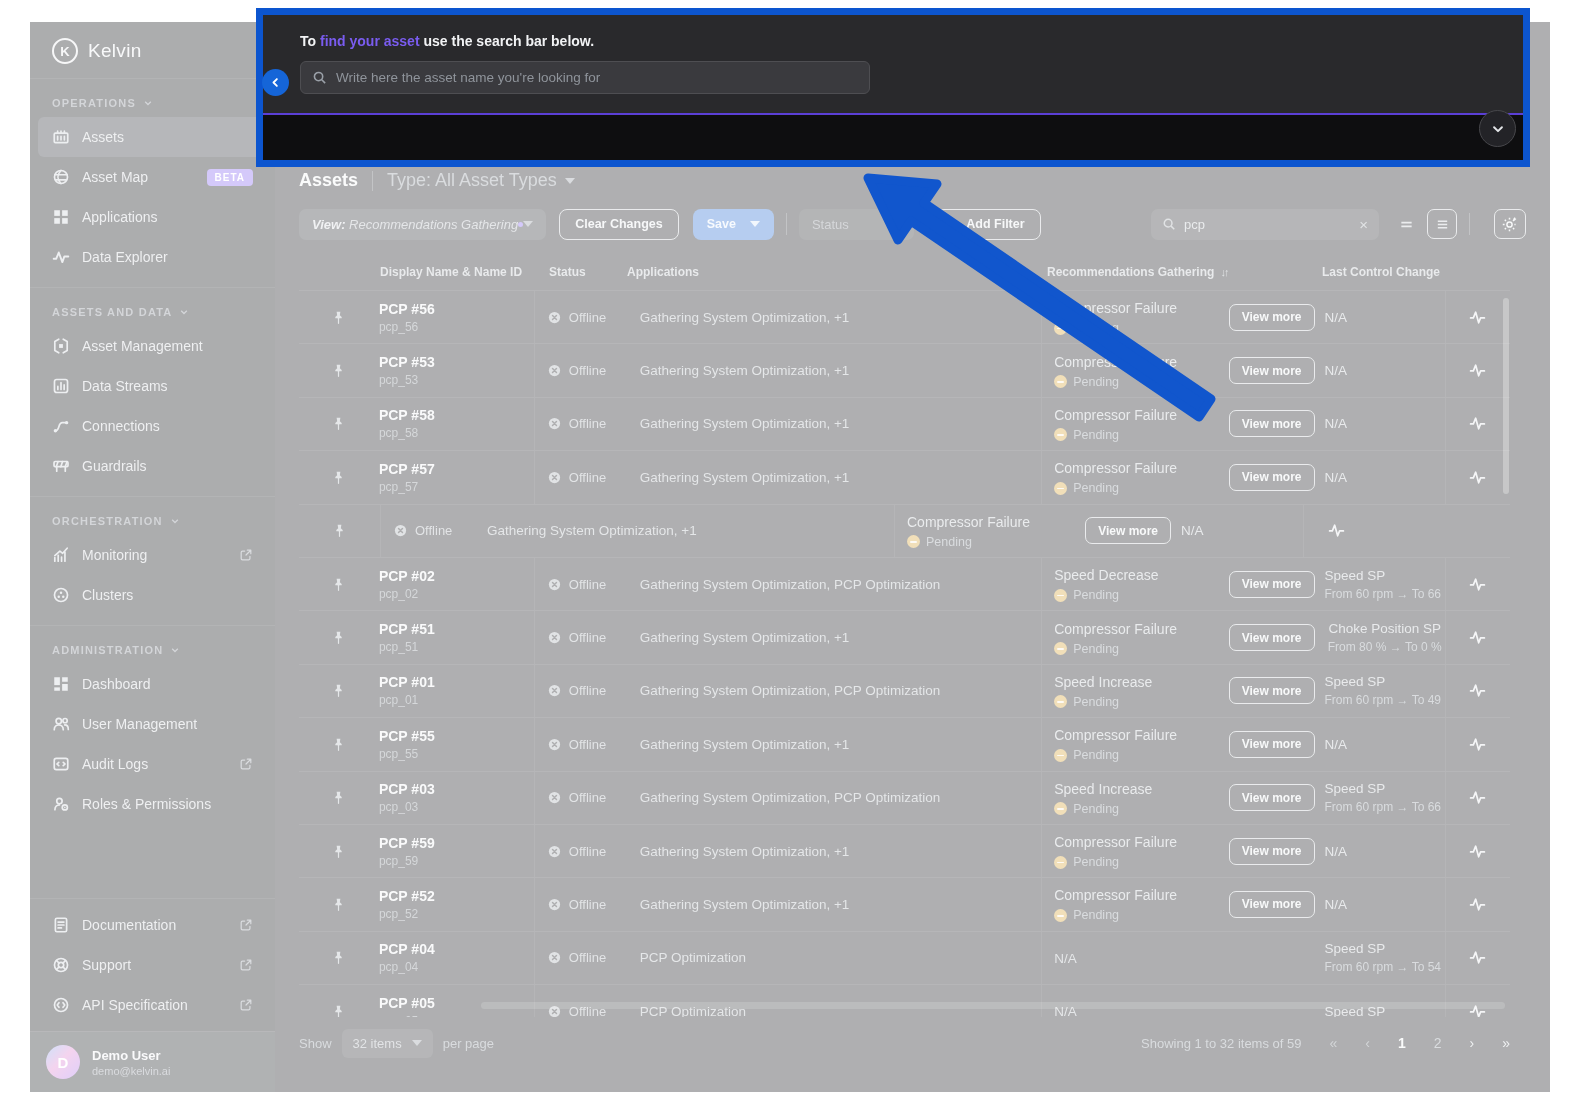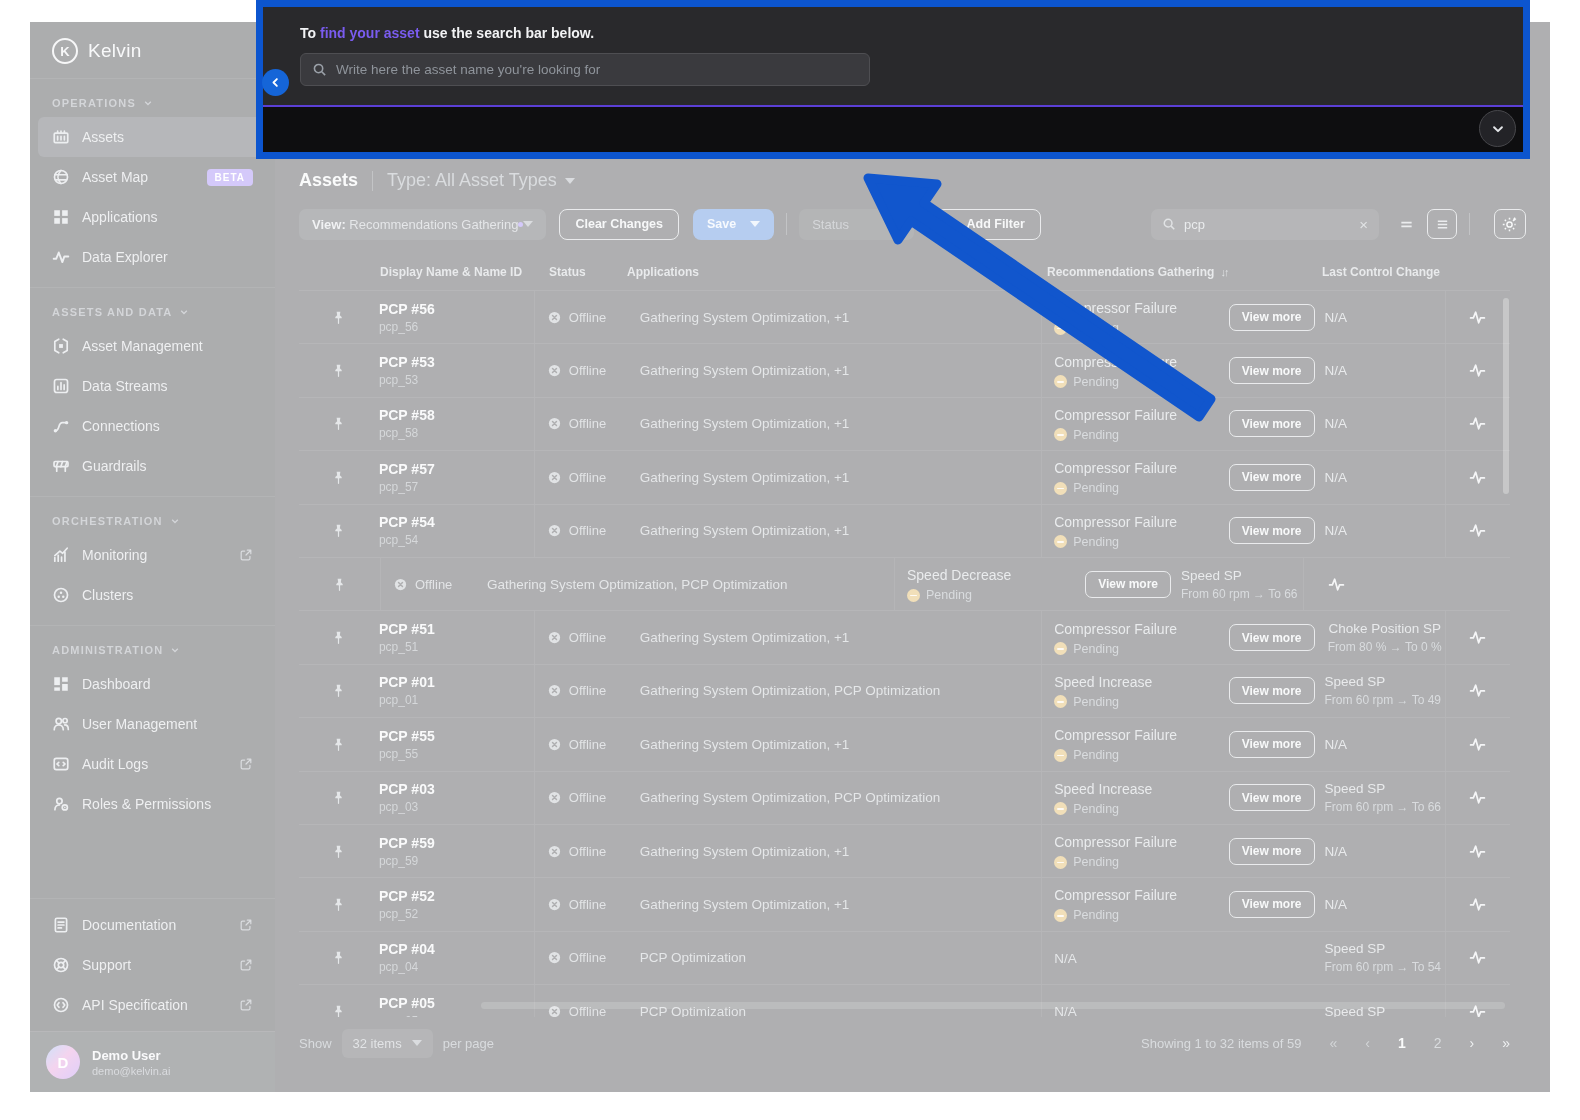--- a/index.html
+++ b/index.html
@@ -48,21 +48,21 @@
   
   .main { flex:1; padding:0 24px; display:flex; flex-direction:column; position:relative; }
   .page-header { margin-top:148px; display:flex; align-items:center; gap:14px; }
   .page-title { font-size:18px; font-weight:bold; color:#f2f3f5; }
   .ph-sep { width:1px; height:20px; background:#5c6066; }
   .type-filter { display:flex; align-items:center; gap:8px; font-size:18px; color:#9aa0a8; cursor:pointer; }
   .caret { width:0; height:0; border-left:5px solid transparent; border-right:5px solid transparent;
     border-top:6px solid #9aa0a8; display:inline-block; }
   .toolbar { margin-top:17px; display:flex; align-items:center; height:32px; }
   .view-dd { display:flex; align-items:center; background:#3a3d43; border-radius:7px;
-    height:31px; padding:0 13px; font-size:13px; color:#b9bdc3; cursor:pointer; }
+    height:31px; padding:0 13px; font-size:13px; color:#b9bdc3; cursor:pointer;font-style:italic; }
   .view-dd b { color:#d9dce0; font-weight:bold; }
   .pdot { width:5px; height:5px; border-radius:50%; background:#8a6cf0; }
   .btn-outline { display:flex; align-items:center; gap:7px; border:1px solid #c6c9cd;
     color:#e9ebee; background:transparent; border-radius:8px; height:31px; padding:0 15px;
     font-size:12.5px; font-weight:bold; cursor:pointer; font-family:inherit; }
   .btn-save { display:flex; align-items:center; gap:14px; background:#3b79d6; border:none;
     color:#eaf1fb; border-radius:8px; height:31px; padding:0 14px; font-size:12.5px;
     font-weight:bold; cursor:pointer; font-family:inherit; }
   .btn-save .caret { border-top-color:#dce8f8; }
   .tb-sep { width:1px; height:22px; background:#5c6066; margin:0 12px; }
@@ -129,21 +129,21 @@
     font-size:13px; color:#9aa0a8; width:1211px; }
   .ps-box { display:flex; align-items:center; gap:10px; background:rgba(255,255,255,0.09);
     border-radius:6px; height:29px; padding:0 11px; margin:0 10px; color:#b3b7bd; cursor:pointer; }
   .pager { margin-left:auto; display:flex; align-items:center; gap:28px; }
   .pg { color:#9aa0a8; cursor:pointer; font-size:14px; }
   .pg.lite { color:#8a8f96; }
   .pg.cur { color:#f2f3f5; font-weight:bold; }
   .pg.on { color:#d9dce0; }
 
   
-  .spotlight { position:absolute; left:256px; top:0; width:1274px; height:159px;
+  .spotlight { position:absolute; left:256px; top:8px; width:1274px; height:159px;
     border:7px solid #0c55cf; background:#29292c; z-index:60; display:flex; flex-direction:column; }
   .sp-top { padding:18px 0 0 37px; height:98px; }
   .sp-msg { font-size:14px; font-weight:bold; color:#f2f3f5; }
   .sp-msg .lnk { color:#7a5cf0; cursor:pointer; }
   .sp-input { margin-top:12px; width:570px; height:33px; background:#3a3a3e;
     border:1px solid #4e4e52; border-radius:6px; display:flex; align-items:center;
     gap:9px; padding:0 11px; }
   .sp-input svg { width:15px; height:15px; color:#9aa0a8; }
   .sp-ph { font-size:13.5px; color:#8f949b; }
   .sp-line { height:2px; background:#5b3fd6; }
@@ -698,24 +698,20 @@
               </span>
   </div>
 
   <div class="trow row">
     <span class="cell c1 c-pin">
                 <svg class="ic" viewBox="0 0 16 16" fill="none" stroke="currentColor" stroke-width="1.3" stroke-linecap="round" stroke-linejoin="round">
                   <path d="M6 1.8h4l-.6 3.8 2 1.8v1.4H4.6V7.4l2-1.8z" fill="currentColor" stroke="none"></path>
                   <path d="M8 8.8v5.4"></path>
                 </svg>
               </span>
-    <span class="cell c2" style="flex-direction:column;align-items:flex-start;justify-content:center">
-      <span class="nm">PCP #54</span>
-      <span class="nid">pcp_54</span>
-    </span>
     <span class="cell c3 b-l">
                 <span class="st">
       <span class="st-ic">
                     <svg class="ic" viewBox="0 0 16 16" fill="none" stroke="currentColor" stroke-width="1.5" stroke-linecap="round" stroke-linejoin="round">
                       <circle cx="8" cy="8" r="6" fill="currentColor" stroke="none"></circle>
                       <path d="M5.9 5.9l4.2 4.2M10.1 5.9l-4.2 4.2" stroke="#26282c" stroke-width="1.6"></path>
                     </svg>
                   </span>
       <span>Offline</span>
                 </span>
@@ -742,20 +738,24 @@
               </span>
   </div>
 
   <div class="trow row">
     <span class="cell c1 c-pin">
                 <svg class="ic" viewBox="0 0 16 16" fill="none" stroke="currentColor" stroke-width="1.3" stroke-linecap="round" stroke-linejoin="round">
                   <path d="M6 1.8h4l-.6 3.8 2 1.8v1.4H4.6V7.4l2-1.8z" fill="currentColor" stroke="none"></path>
                   <path d="M8 8.8v5.4"></path>
                 </svg>
               </span>
+    <span class="cell c2" style="flex-direction:column;align-items:flex-start;justify-content:center">
+      <span class="nm">PCP #02</span>
+      <span class="nid">pcp_02</span>
+    </span>
     <span class="cell c3 b-l">
                 <span class="st">
       <span class="st-ic">
                     <svg class="ic" viewBox="0 0 16 16" fill="none" stroke="currentColor" stroke-width="1.5" stroke-linecap="round" stroke-linejoin="round">
                       <circle cx="8" cy="8" r="6" fill="currentColor" stroke="none"></circle>
                       <path d="M5.9 5.9l4.2 4.2M10.1 5.9l-4.2 4.2" stroke="#26282c" stroke-width="1.6"></path>
                     </svg>
                   </span>
       <span>Offline</span>
                 </span>

